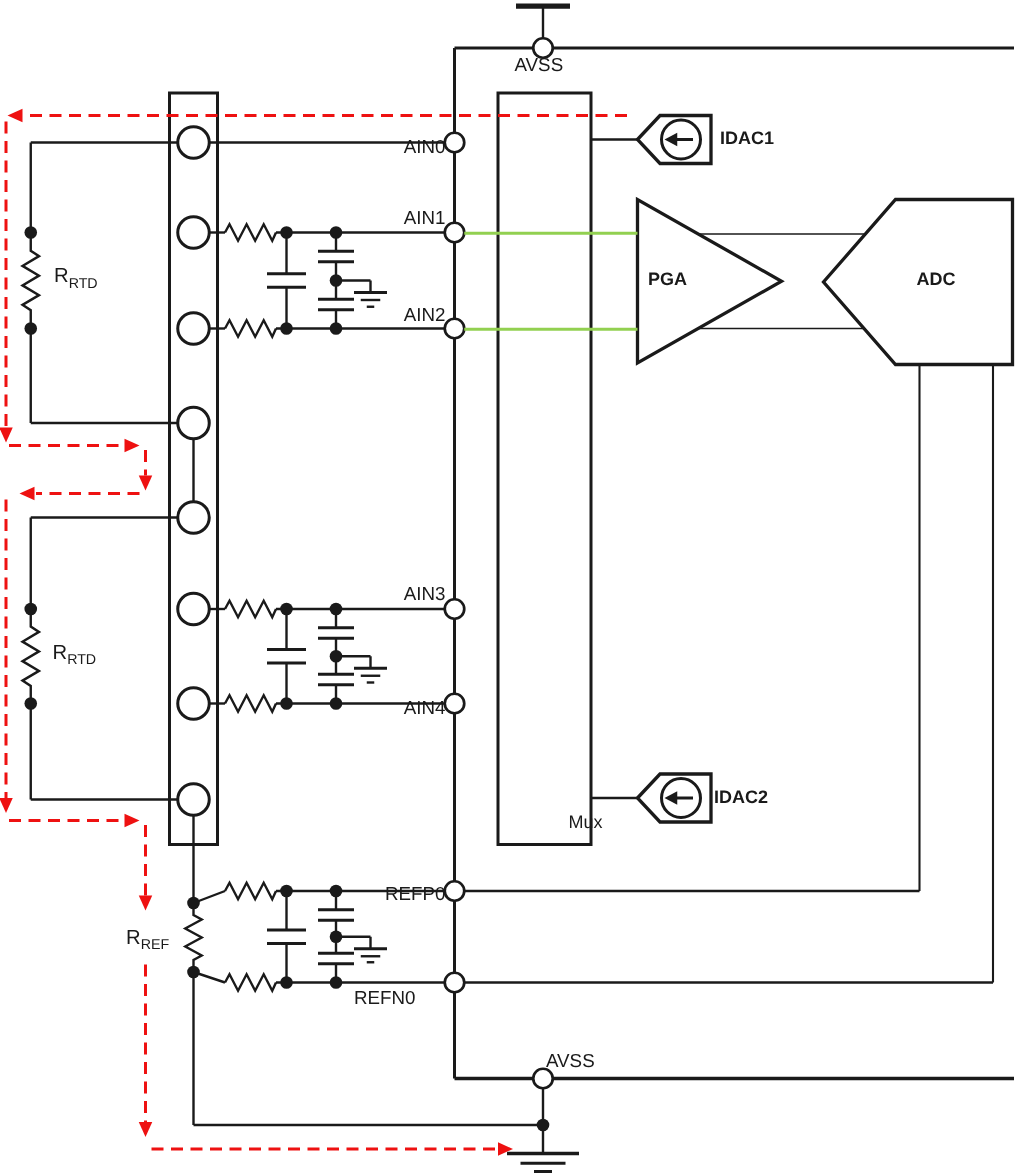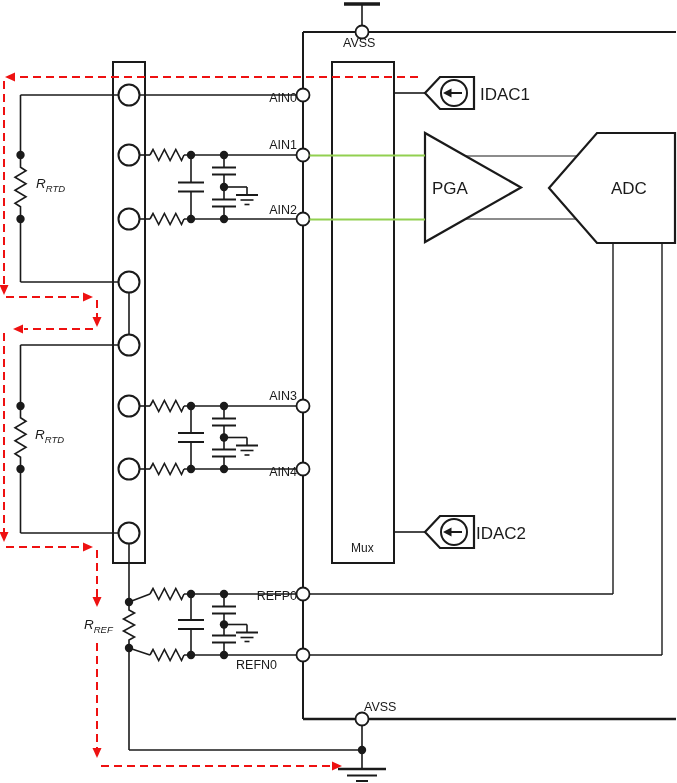--- a/index.html
+++ b/index.html
@@ -13,23 +13,23 @@
   .s24{stroke-width:2.4;}
   .s3{stroke-width:3.5;}
   .fw{fill:#fff;stroke:var(--wire,#1a1a1a);stroke-width:2;}
   .fw18{fill:#fff;stroke:var(--wire,#1a1a1a);stroke-width:1.8;}
   .p2{fill:#fff;stroke:var(--wire,#1a1a1a);stroke-width:2.2;}
   .dot{fill:var(--wire,#1a1a1a);stroke:none;}
   .grn{stroke:var(--channel,#92d050);stroke-width:2;fill:none;}
   .red{stroke:var(--current-path,#ee1111);stroke-width:2;fill:none;stroke-dasharray:8 5;}
   .redf{fill:var(--current-path,#ee1111);stroke:none;}
   .lbl{position:absolute;font-size:12.5px;color:var(--wire,#1a1a1a);white-space:nowrap;line-height:1.1;}
-  .big{font-size:17px;}
-  .mid{font-size:12px;}
-  .rlab{font-size:13.5px;font-style:italic;}
+  .big{font-size:12px;font-weight:bold;}
+  .mid{font-size:12px;margin-left:28px;}
+  .rlab{font-size:13.5px;}
   .rlab sub{font-size:9.5px;line-height:1;}
 </style>
 </head>
 <body>
 
 <div class="canvas">
 <svg width="677" height="783" viewBox="0 0 677 783">
 
   <g>
     <rect x="113" y="62" width="32" height="501" class="fw" stroke-width="2.4"></rect>

